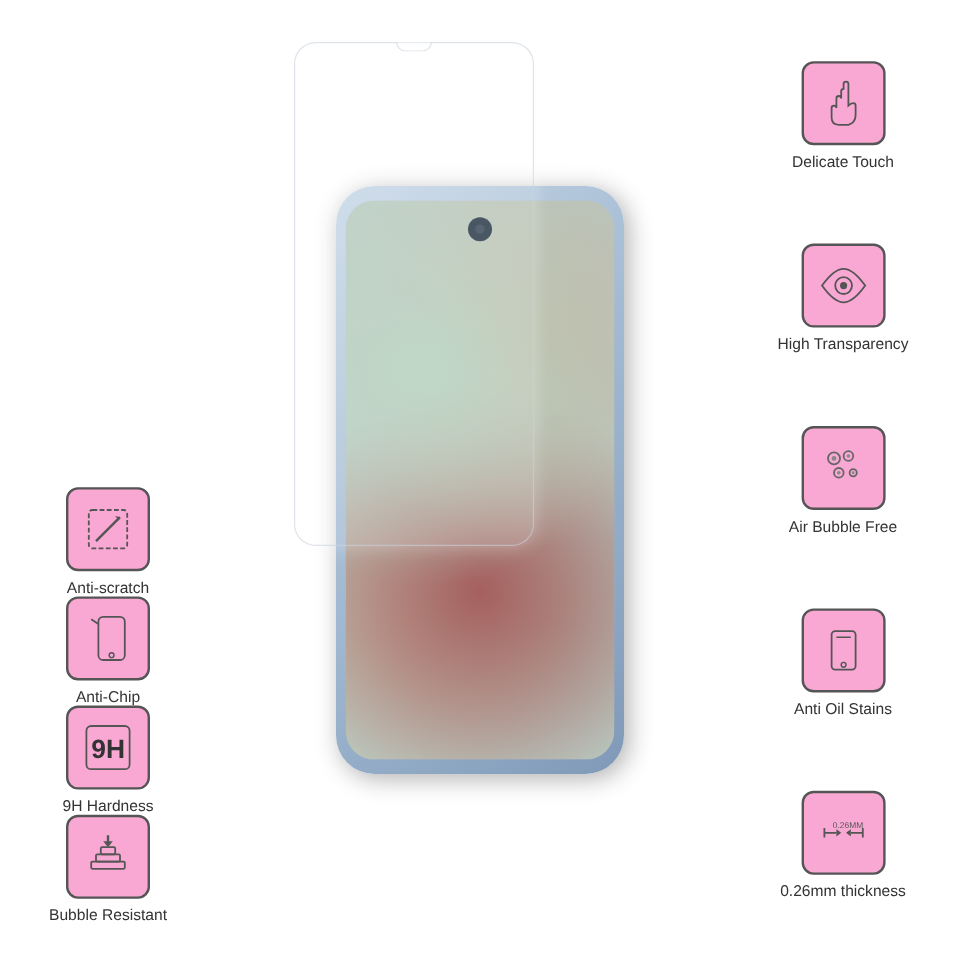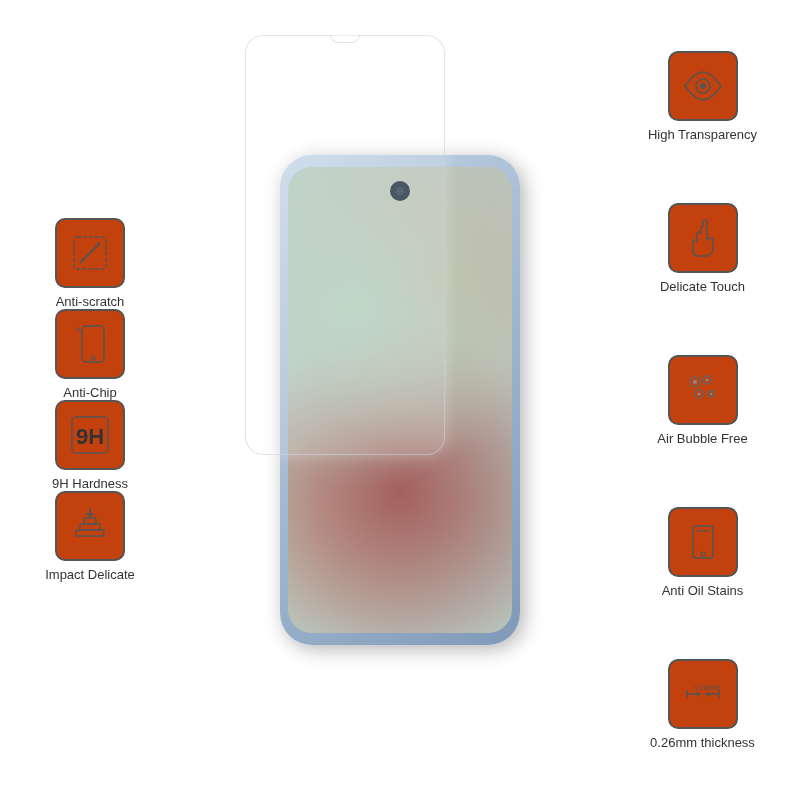--- a/index.html
+++ b/index.html
@@ -121,22 +121,22 @@
 
     
     .left-features {
       position: absolute;
       left: 10px;
       top: 0;
       width: 160px;
       height: 800px;
       display: flex;
       flex-direction: column;
-      justify-content: center;
-      padding: 16px 0;
+      justify-content: flex-end;
+      padding: 30px 0;
     }
 
     
     .right-features {
       position: absolute;
       right: 10px;
       top: 0;
       width: 175px;
       height: 800px;
       display: flex;
@@ -153,21 +153,21 @@
     }
 
     .feature-icon-box {
       width: 70px;
       height: 70px;
       border: 2px solid #555;
       border-radius: 10px;
       display: flex;
       align-items: center;
       justify-content: center;
-      background: #c2410c;
+      background: #f9a8d4;
     }
 
     .feature-label {
       font-size: 13px;
       color: #333;
       text-align: center;
       font-weight: 400;
     }
 
     
@@ -222,21 +222,21 @@
         <svg width="48" height="48" viewBox="0 0 48 48">
 
           <rect x="10" y="28" width="28" height="6" rx="1" fill="none" stroke="#555" stroke-width="1.5"></rect>
           <rect x="14" y="22" width="20" height="6" rx="1" fill="none" stroke="#555" stroke-width="1.5"></rect>
           <rect x="18" y="16" width="12" height="6" rx="1" fill="none" stroke="#555" stroke-width="1.5"></rect>
 
           <line x1="24" y1="6" x2="24" y2="14" stroke="#555" stroke-width="2"></line>
           <polygon points="24,16 20,11 28,11" fill="#555"></polygon>
         </svg>
       </div>
-      <span class="feature-label">Impact Delicate</span>
+      <span class="feature-label">Bubble Resistant</span>
     </div>
 
   </div>
 
   <div class="phone-area">
     <div class="phone">
       <div class="phone-screen">
         <div class="phone-screen-inner"></div>
         <div class="phone-notch">
           <div class="phone-camera-dot"></div>
@@ -247,36 +247,36 @@
     <div class="glass-protector">
       <div class="glass-top-notch"></div>
     </div>
   </div>
 
   <div class="right-features">
 
     <div class="feature-item">
       <div class="feature-icon-box">
         <svg width="48" height="48" viewBox="0 0 48 48">
+
+          <path d="M24 8 Q24 6 26 6 Q28 6 28 8 L28 26 Q30 24 32 24 Q34 24 34 26 L34 34 Q34 40 28 42 L20 42 Q14 42 14 36 L14 28 Q14 26 16 26 Q18 26 18 28 L18 20 Q18 18 20 18 Q22 18 22 20 L22 14 Q22 12 24 12 Z" fill="none" stroke="#555" stroke-width="1.5"></path>
+        </svg>
+      </div>
+      <span class="feature-label">Delicate Touch</span>
+    </div>
+
+    <div class="feature-item">
+      <div class="feature-icon-box">
+        <svg width="48" height="48" viewBox="0 0 48 48">
           <path d="M6 24 Q16 10 24 10 Q32 10 42 24 Q32 38 24 38 Q16 38 6 24Z" fill="none" stroke="#555" stroke-width="1.5"></path>
           <circle cx="24" cy="24" r="7" fill="none" stroke="#555" stroke-width="1.5"></circle>
           <circle cx="24" cy="24" r="3" fill="#555"></circle>
         </svg>
       </div>
       <span class="feature-label">High Transparency</span>
-    </div>
-
-    <div class="feature-item">
-      <div class="feature-icon-box">
-        <svg width="48" height="48" viewBox="0 0 48 48">
-
-          <path d="M24 8 Q24 6 26 6 Q28 6 28 8 L28 26 Q30 24 32 24 Q34 24 34 26 L34 34 Q34 40 28 42 L20 42 Q14 42 14 36 L14 28 Q14 26 16 26 Q18 26 18 28 L18 20 Q18 18 20 18 Q22 18 22 20 L22 14 Q22 12 24 12 Z" fill="none" stroke="#555" stroke-width="1.5"></path>
-        </svg>
-      </div>
-      <span class="feature-label">Delicate Touch</span>
     </div>
 
     <div class="feature-item">
       <div class="feature-icon-box">
         <svg width="48" height="48" viewBox="0 0 48 48">
 
           <circle cx="16" cy="16" r="5" fill="none" stroke="#666" stroke-width="1.5"></circle>
           <circle cx="16" cy="16" r="2" fill="#888"></circle>
           <circle cx="28" cy="14" r="4" fill="none" stroke="#666" stroke-width="1.5"></circle>
           <circle cx="28" cy="14" r="1.5" fill="#888"></circle>

